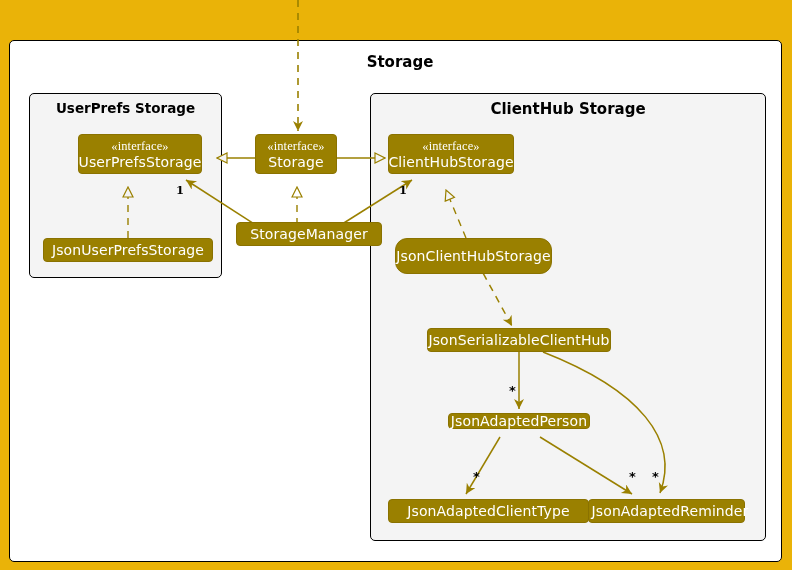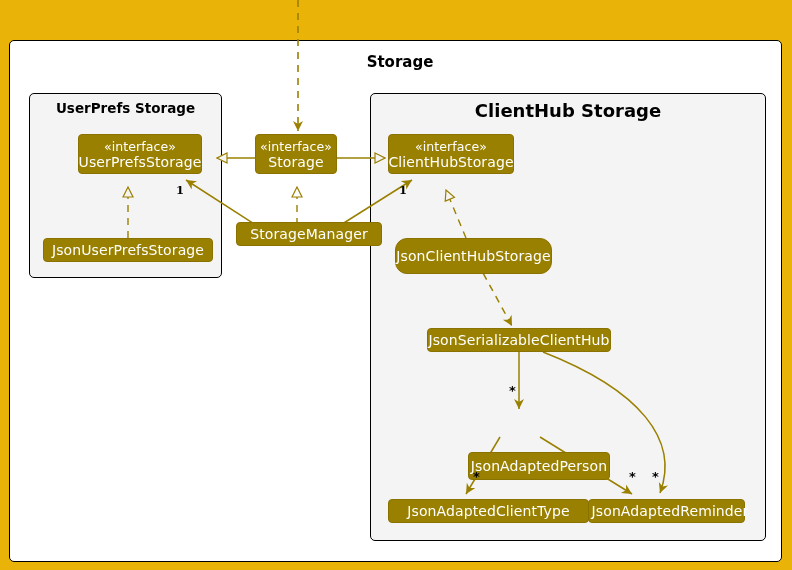--- a/index.html
+++ b/index.html
@@ -47,20 +47,21 @@
     display: flex;
     flex-direction: column;
     align-items: center;
     justify-content: center;
     white-space: nowrap;
     letter-spacing: 0.1px;
   }
   .node .stereo {
     font-size: 12.5px;
     line-height: 15px;
+    font-family: Liberation Serif, serif;
   }
   .node .nm {
     font-size: 14px;
     line-height: 16px;
   }
   .mult {
     position: absolute;
     font-size: 11.5px;
     font-weight: bold;
     color: #000000;
@@ -84,21 +85,21 @@
 
 <div id="canvas">
 
   <div class="frame frame-outer" style="left:9px; top:40px; width:773px; height:522px;"></div>
   <div class="frame-title" style="left:300px; top:53px; width:200px; font-size:15px;">Storage</div>
 
   <div class="frame frame-inner" style="left:29px; top:93px; width:193px; height:185px;"></div>
   <div class="frame-title" style="left:29px; top:100px; width:193px; font-size:13.5px;">UserPrefs Storage</div>
 
   <div class="frame frame-inner" style="left:370px; top:93px; width:396px; height:448px;"></div>
-  <div class="frame-title" style="left:370px; top:100px; width:396px; font-size:18px;">ClientHub Storage</div>
+  <div class="frame-title" style="left:370px; top:100px; width:396px; font-size:15px;">ClientHub Storage</div>
 
   <svg class="edges" viewBox="0 0 792 570">
     <defs>
       <marker id="hollowTri" markerWidth="12" markerHeight="12" refX="11" refY="6" orient="auto" markerUnits="userSpaceOnUse">
         <path d="M1,1 L11,6 L1,11 z" fill="#f4f4f4" stroke="#9a8000" stroke-width="1.2"></path>
       </marker>
       <marker id="hollowTriW" markerWidth="12" markerHeight="12" refX="11" refY="6" orient="auto" markerUnits="userSpaceOnUse">
         <path d="M1,1 L11,6 L1,11 z" fill="#ffffff" stroke="#9a8000" stroke-width="1.2"></path>
       </marker>
       <marker id="openArrow" markerWidth="12" markerHeight="12" refX="10" refY="5" orient="auto" markerUnits="userSpaceOnUse">
@@ -157,21 +158,21 @@
   </div>
 
   <div class="node" style="left:395px; top:238px; width:157px; height:36px;border-radius:12px;">
     <span class="nm">JsonClientHubStorage</span>
   </div>
 
   <div class="node" style="left:427px; top:328px; width:184px; height:24px;">
     <span class="nm">JsonSerializableClientHub</span>
   </div>
 
-  <div class="node" style="left:468px; top:413px; width:142px; height:28px;margin-top:39px;">
+  <div class="node" style="left:448px; top:413px; width:142px; height:16px;">
     <span class="nm">JsonAdaptedPerson</span>
   </div>
 
   <div class="node" style="left:388px; top:499px; width:201px; height:24px;">
     <span class="nm">JsonAdaptedClientType</span>
   </div>
 
   <div class="node" style="left:588px; top:499px; width:157px; height:24px;padding-left:7px;">
     <span class="nm">JsonAdaptedReminder</span>
   </div>

